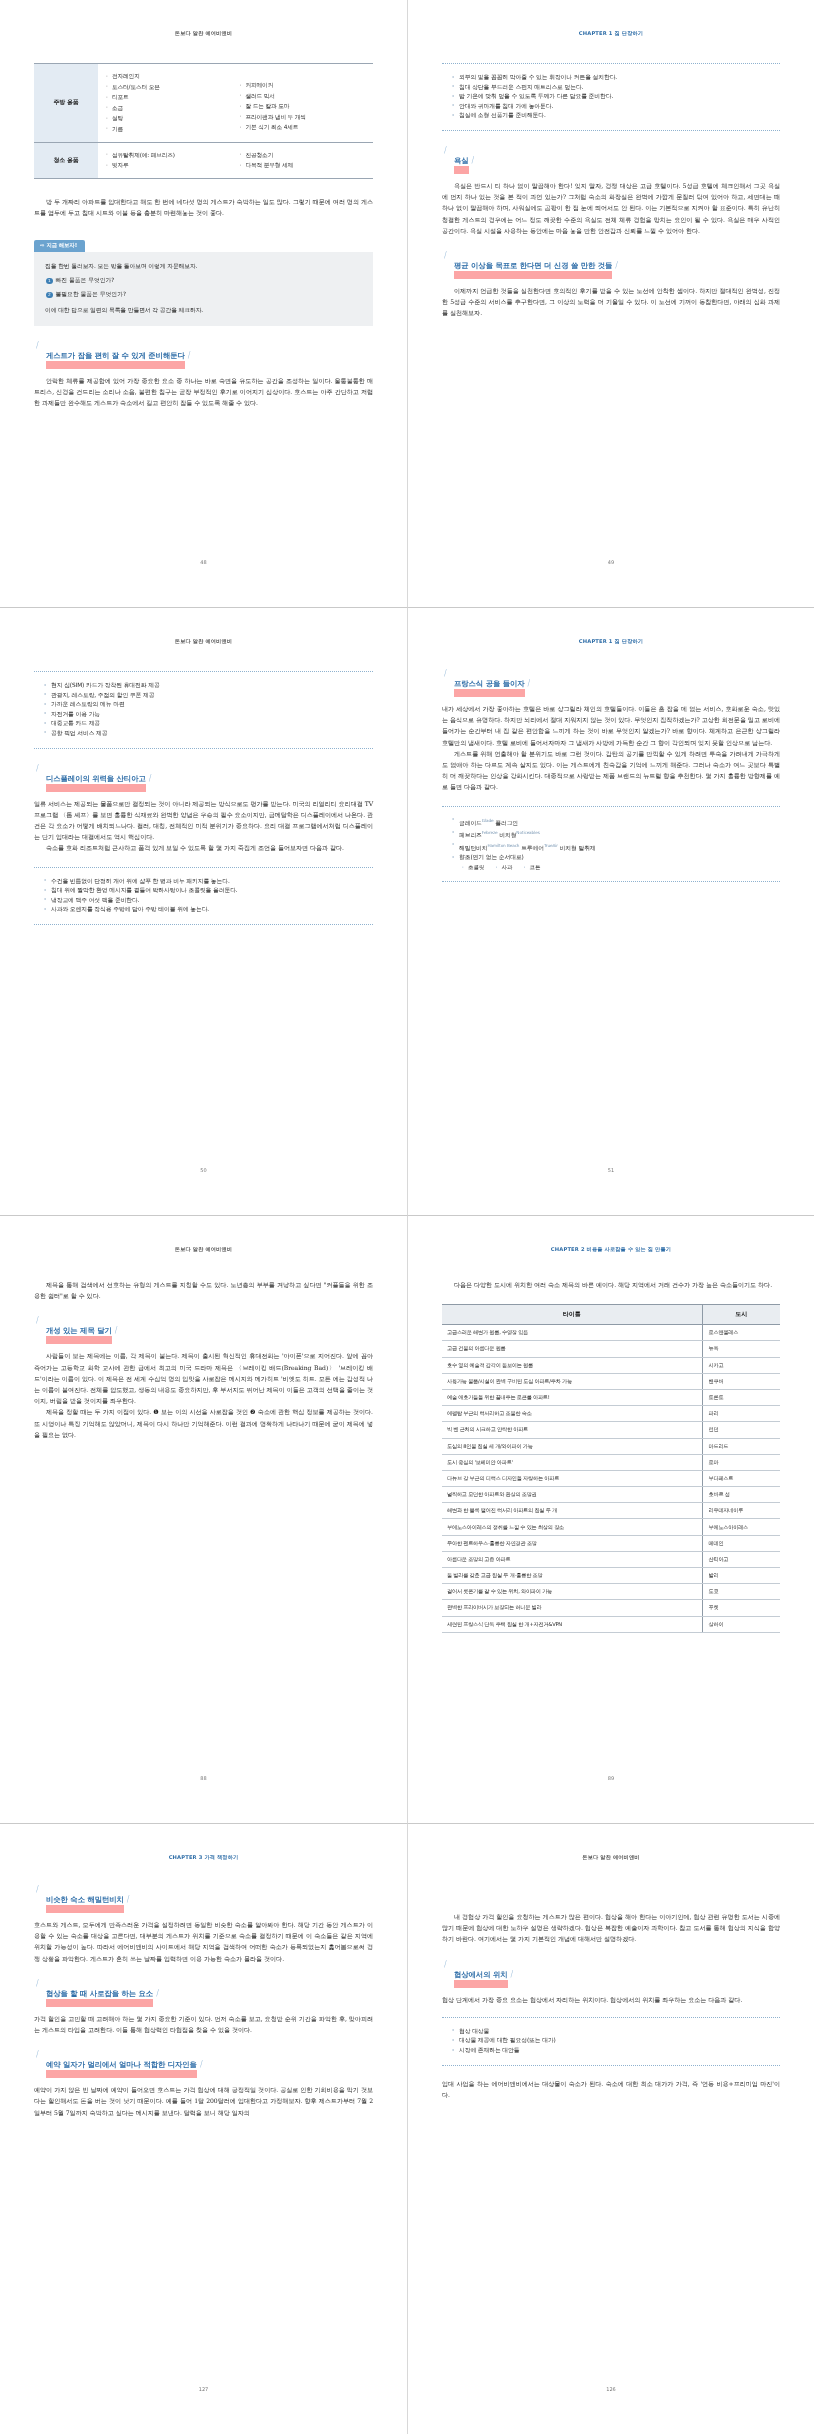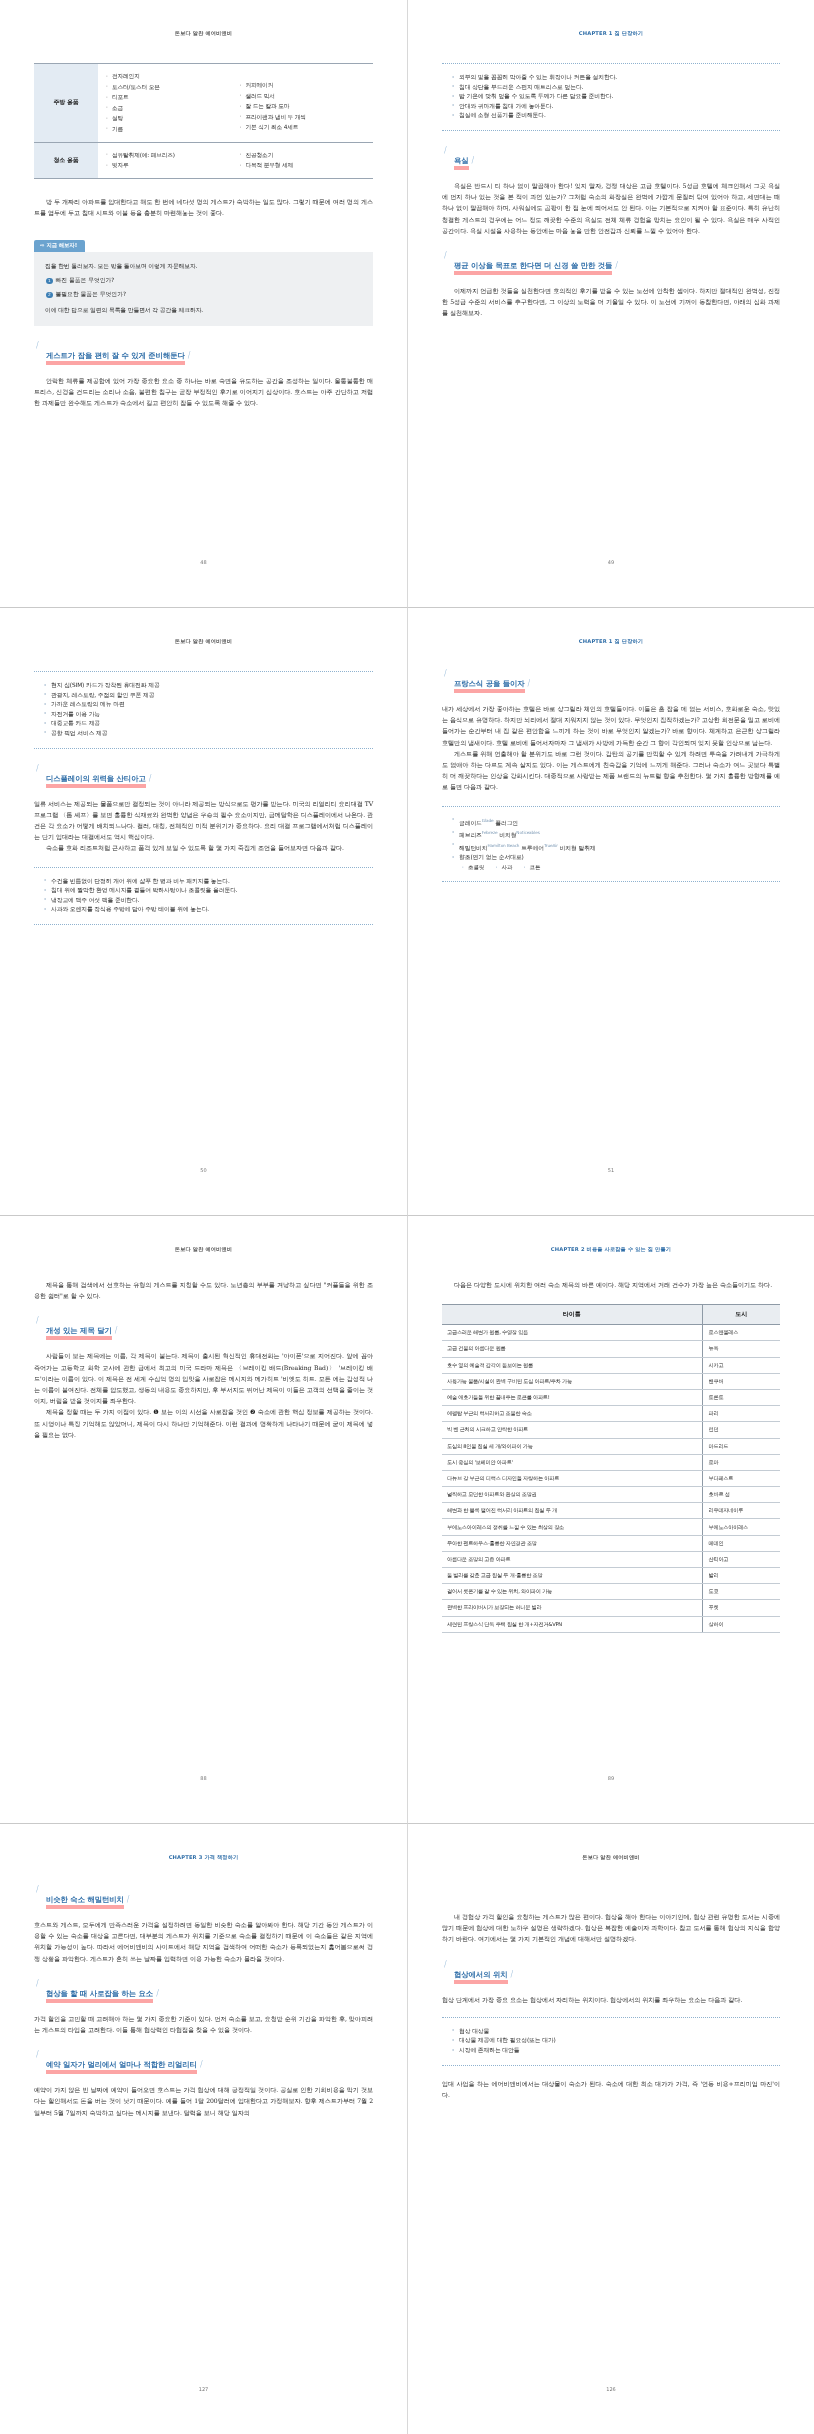--- a/index.html
+++ b/index.html
@@ -72,21 +72,21 @@
     margin: 17px 0 13px 0;
     position: relative;
     padding-left: 12px;
     white-space: nowrap;
   }
   .h-sec .txt {
     font-size: 7.4px;
     font-weight: bold;
     color: #2f6ea8;
     letter-spacing: -0.1px;
-    border-bottom: 4px solid #fca5a5;
+    border-bottom: 8px solid #fca5a5;
     padding-bottom: 1px;
   }
   .h-sec .sl { color: #8fb5d6; font-size: 8px; font-weight: 300; }
   .h-sec .sl.pre { position: absolute; left: 2px; top: -2px; }
   .h-sec .sl.post { margin-left: 3px; }
   
   .parttitle {
     text-align: center;
     margin-top: 48px;
   }
@@ -521,21 +521,21 @@
           <span class="sl pre">/</span><span class="txt">비슷한 숙소 해밀턴비치</span><span class="sl post">/</span>
         </div>
         <p class="body noind">호스트와 게스트, 모두에게 만족스러운 가격을 설정하려면 동일한 비슷한 숙소를 알아봐야 한다. 해당 기간 동안 게스트가 이용할 수 있는 숙소를 대상을 고른다면, 대부분의 게스트가 위치를 기준으로 숙소를 결정하기 때문에 이 숙소들은 같은 지역에 위치할 가능성이 높다. 따라서 에어비앤비의 사이트에서 해당 지역을 검색하여 어떠한 숙소가 등록되었는지 훑어봄으로써 경쟁 상황을 파악한다. 게스트가 흔히 쓰는 날짜를 입력하면 이용 가능한 숙소가 몰라올 것이다.</p>
 
         <div class="h-sec">
           <span class="sl pre">/</span><span class="txt">협상을 할 때 사로잡을 하는 요소</span><span class="sl post">/</span>
         </div>
         <p class="body noind">가격 할인을 고민할 때 고려해야 하는 몇 가지 중요한 기준이 있다. 먼저 숙소를 보고, 요청받 순위 기간을 파악한 후, 맞아피려는 게스트의 타입을 고려한다. 이들 통해 협상력인 타협점을 찾을 수 있을 것이다.</p>
 
         <div class="h-sec">
-          <span class="sl pre">/</span><span class="txt">예약 일자가 멀리에서 얼마나 적합한 리얼리티</span><span class="sl post">/</span>
+          <span class="sl pre">/</span><span class="txt">예약 일자가 멀리에서 얼마나 적합한 디자인을</span><span class="sl post">/</span>
         </div>
         <p class="body noind">예약이 가지 않은 빈 날짜에 예약이 들어오면 호스트는 가격 협상에 대해 긍정적일 것이다. 공실로 인한 기회비용을 막기 것보다는 할인해서도 돈을 버는 것이 낫기 때문이다. 예를 들어 1달 200달러에 임대한다고 가정해보자. 향후 제스트가부터 7월 2일부터 5월 7일까지 숙박하고 싶다는 메시지를 보낸다. 달력을 보니 해당 일자의</p>
 
         <div class="folio">127</div>
       </div>
     </div>
 
     <div class="leaf right norule">
       <div class="inner">
         <div class="runhead">돈보다 알찬 에어비앤비</div>

